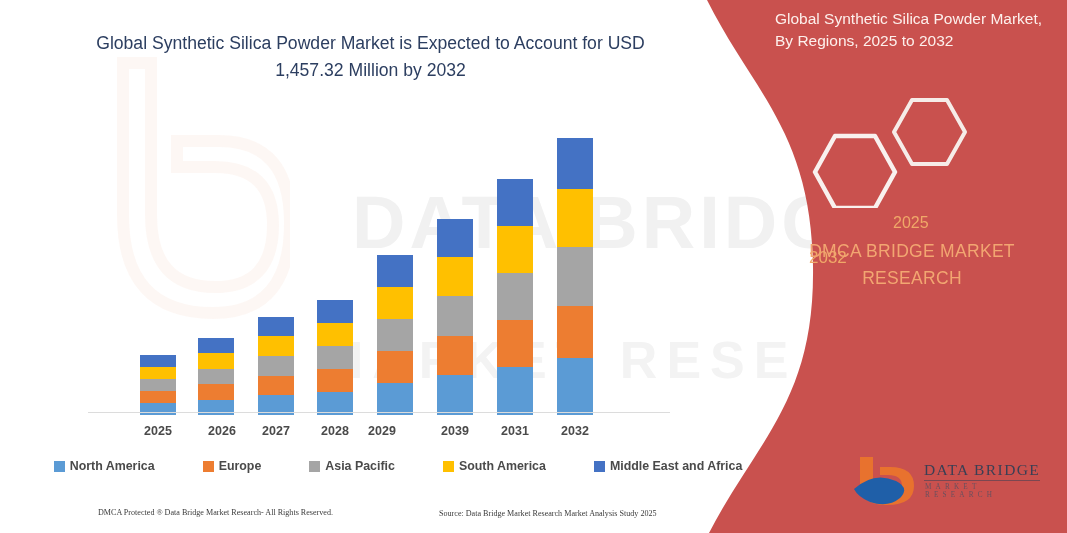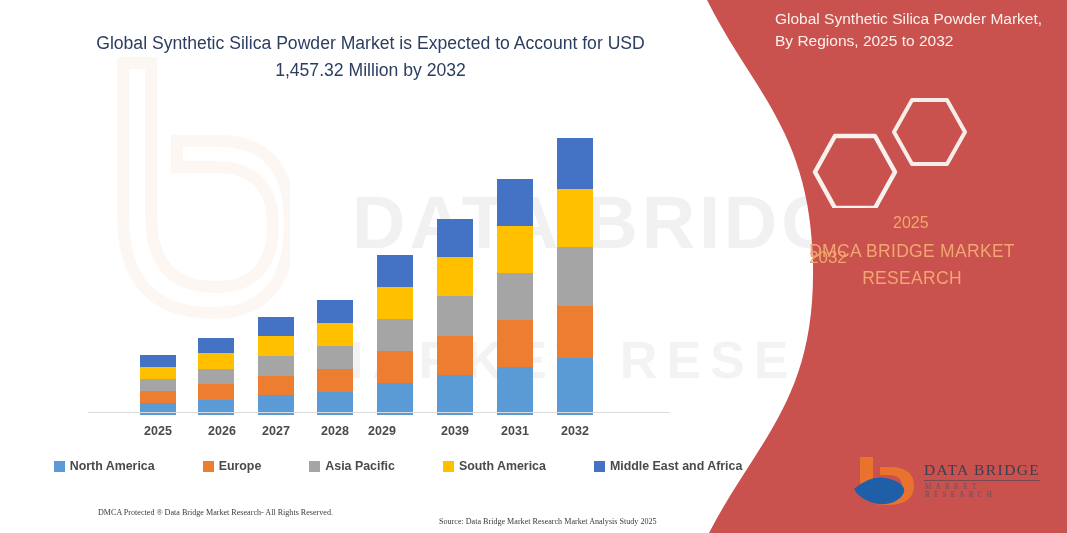--- a/index.html
+++ b/index.html
@@ -91,21 +91,21 @@
   .lg-item{display:flex;align-items:center;gap:5px;padding-left:35px;}
   .lg-sw{width:11px;height:11px;display:block;}
   .lg-tx{color:#4a4a4a;font-size:12.4px;font-weight:700;white-space:nowrap;}
 
   .footer{position:absolute;left:0;top:505px;width:700px;height:20px;margin-left:12px;}
   .ft{
     position:absolute;color:#3b3b3b;font-size:8.1px;
     font-family:"Liberation Serif", serif;white-space:nowrap;
   }
   .ft-left{left:86px;top:3px;}
-  .ft-right{left:427px;top:12px;text-align:center;}
+  .ft-right{left:427px;top:4px;text-align:center;}
 </style>
 </head>
 <body>
 
 <div id="root">
 
   <svg class="bg-logo-b" viewBox="0 0 185 290">
     <path d="M18 8 L46 8 L46 160 Q46 232 110 232 Q168 232 168 170 Q168 112 110 112 L72 112 L72 86 L114 86 Q185 86 185 168 Q185 258 108 258 Q18 258 18 160 Z" fill="none" stroke="#f3c9b4" stroke-width="12"></path>
   </svg>
   <div class="wm wm1">DATA BRIDGE</div>

